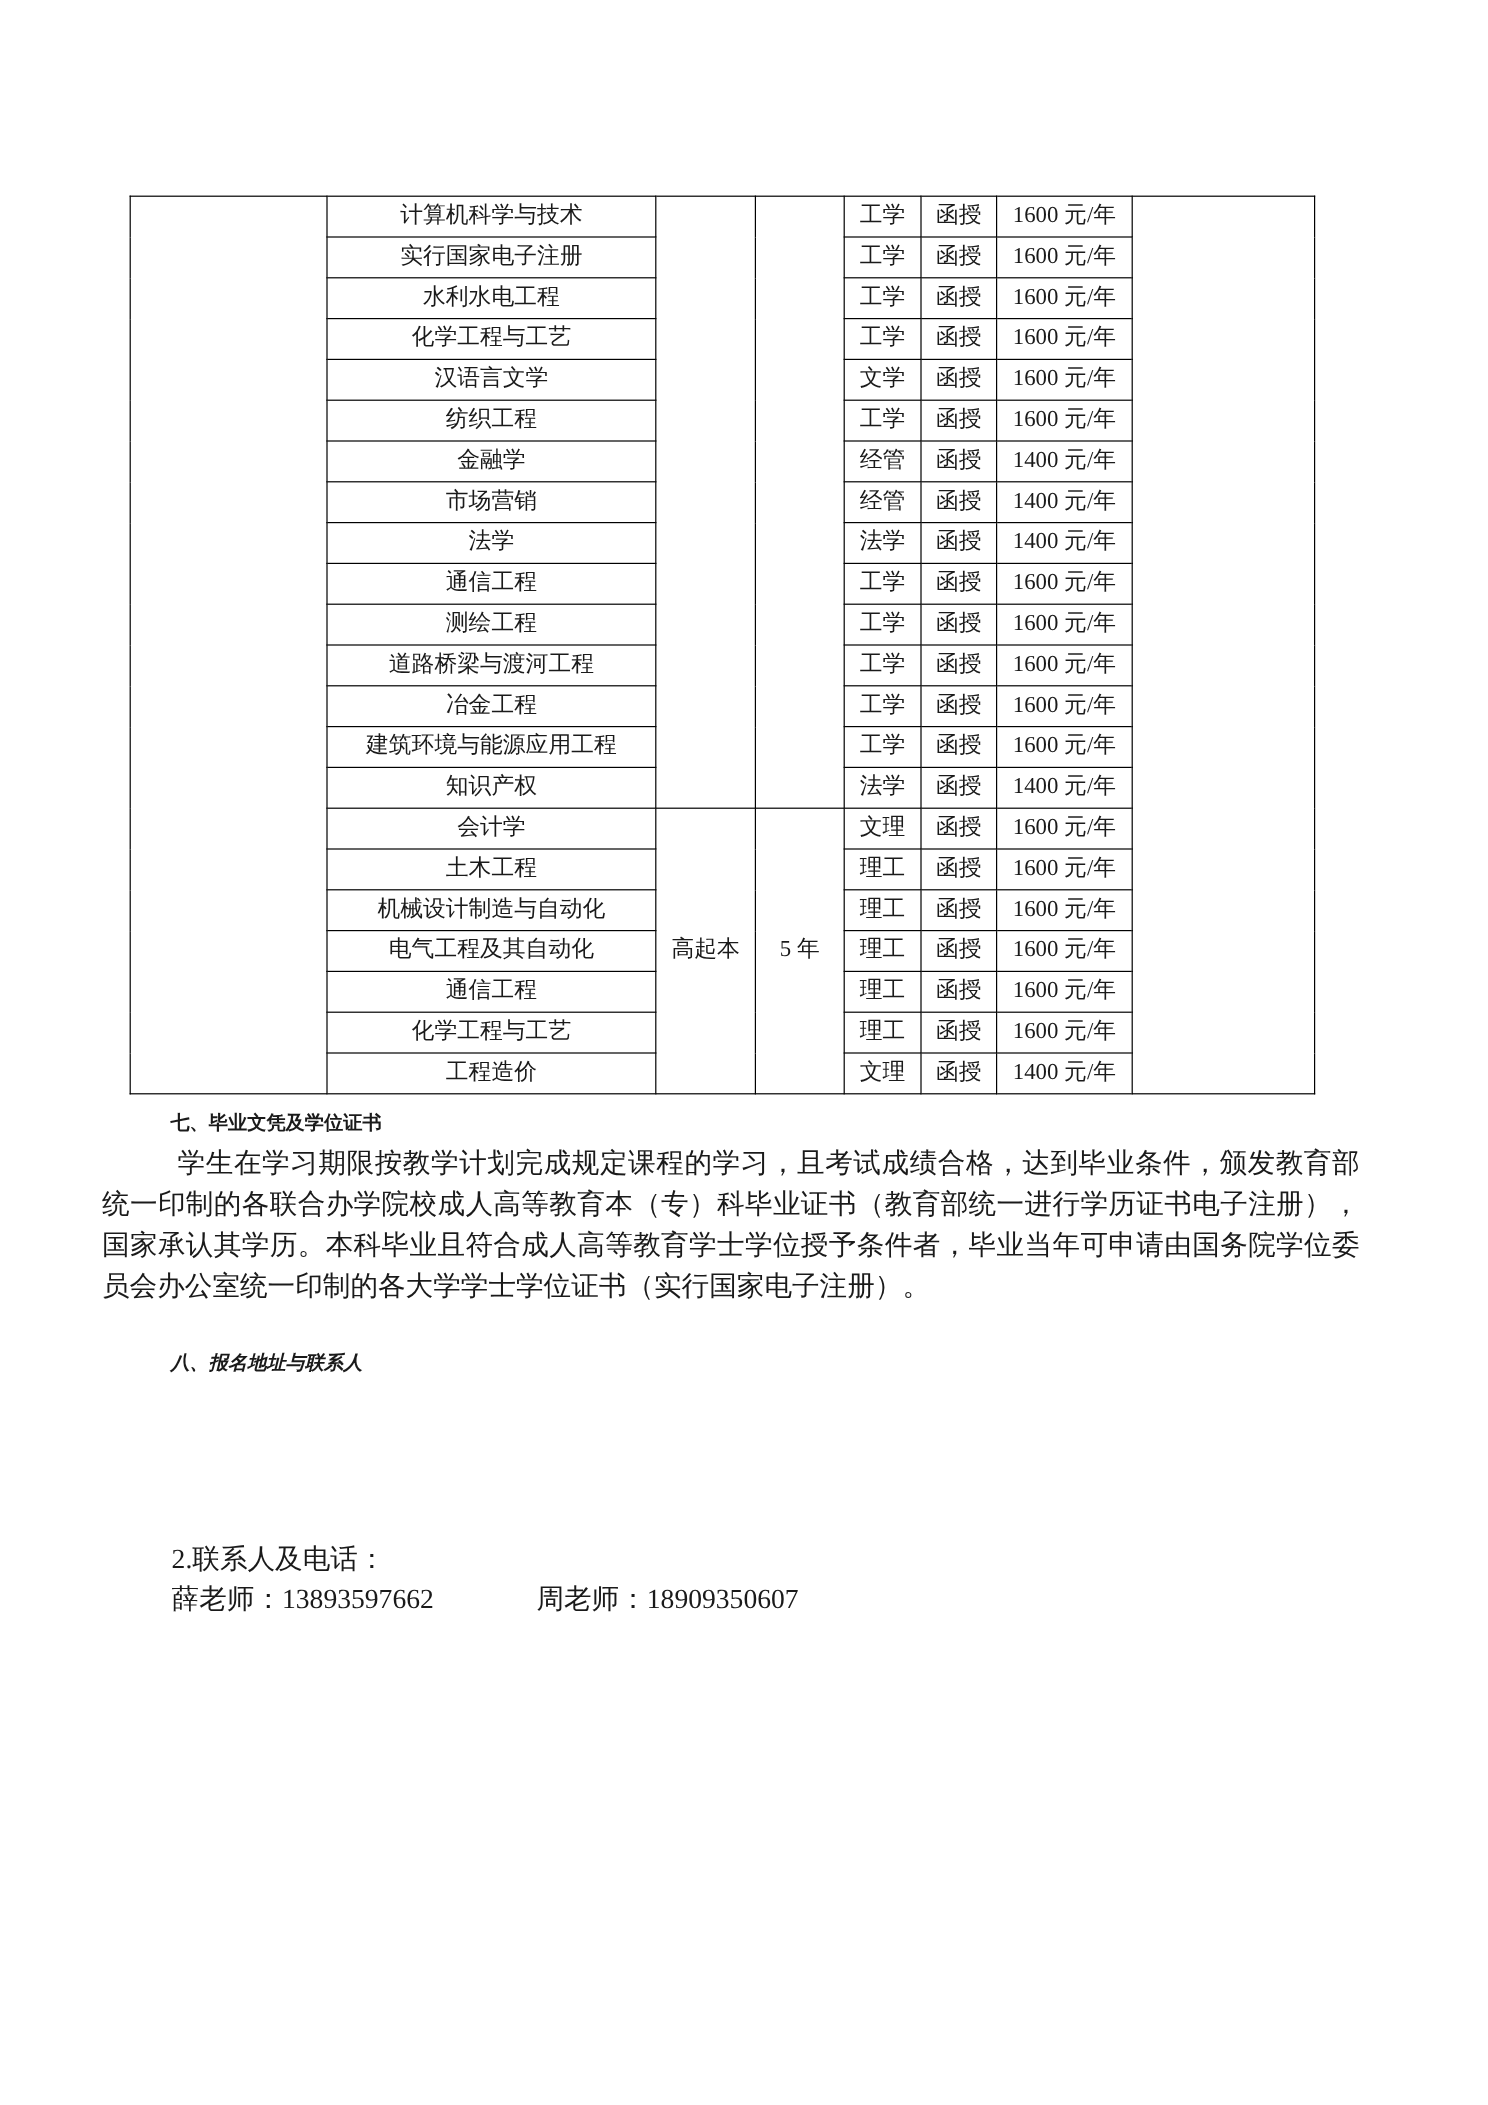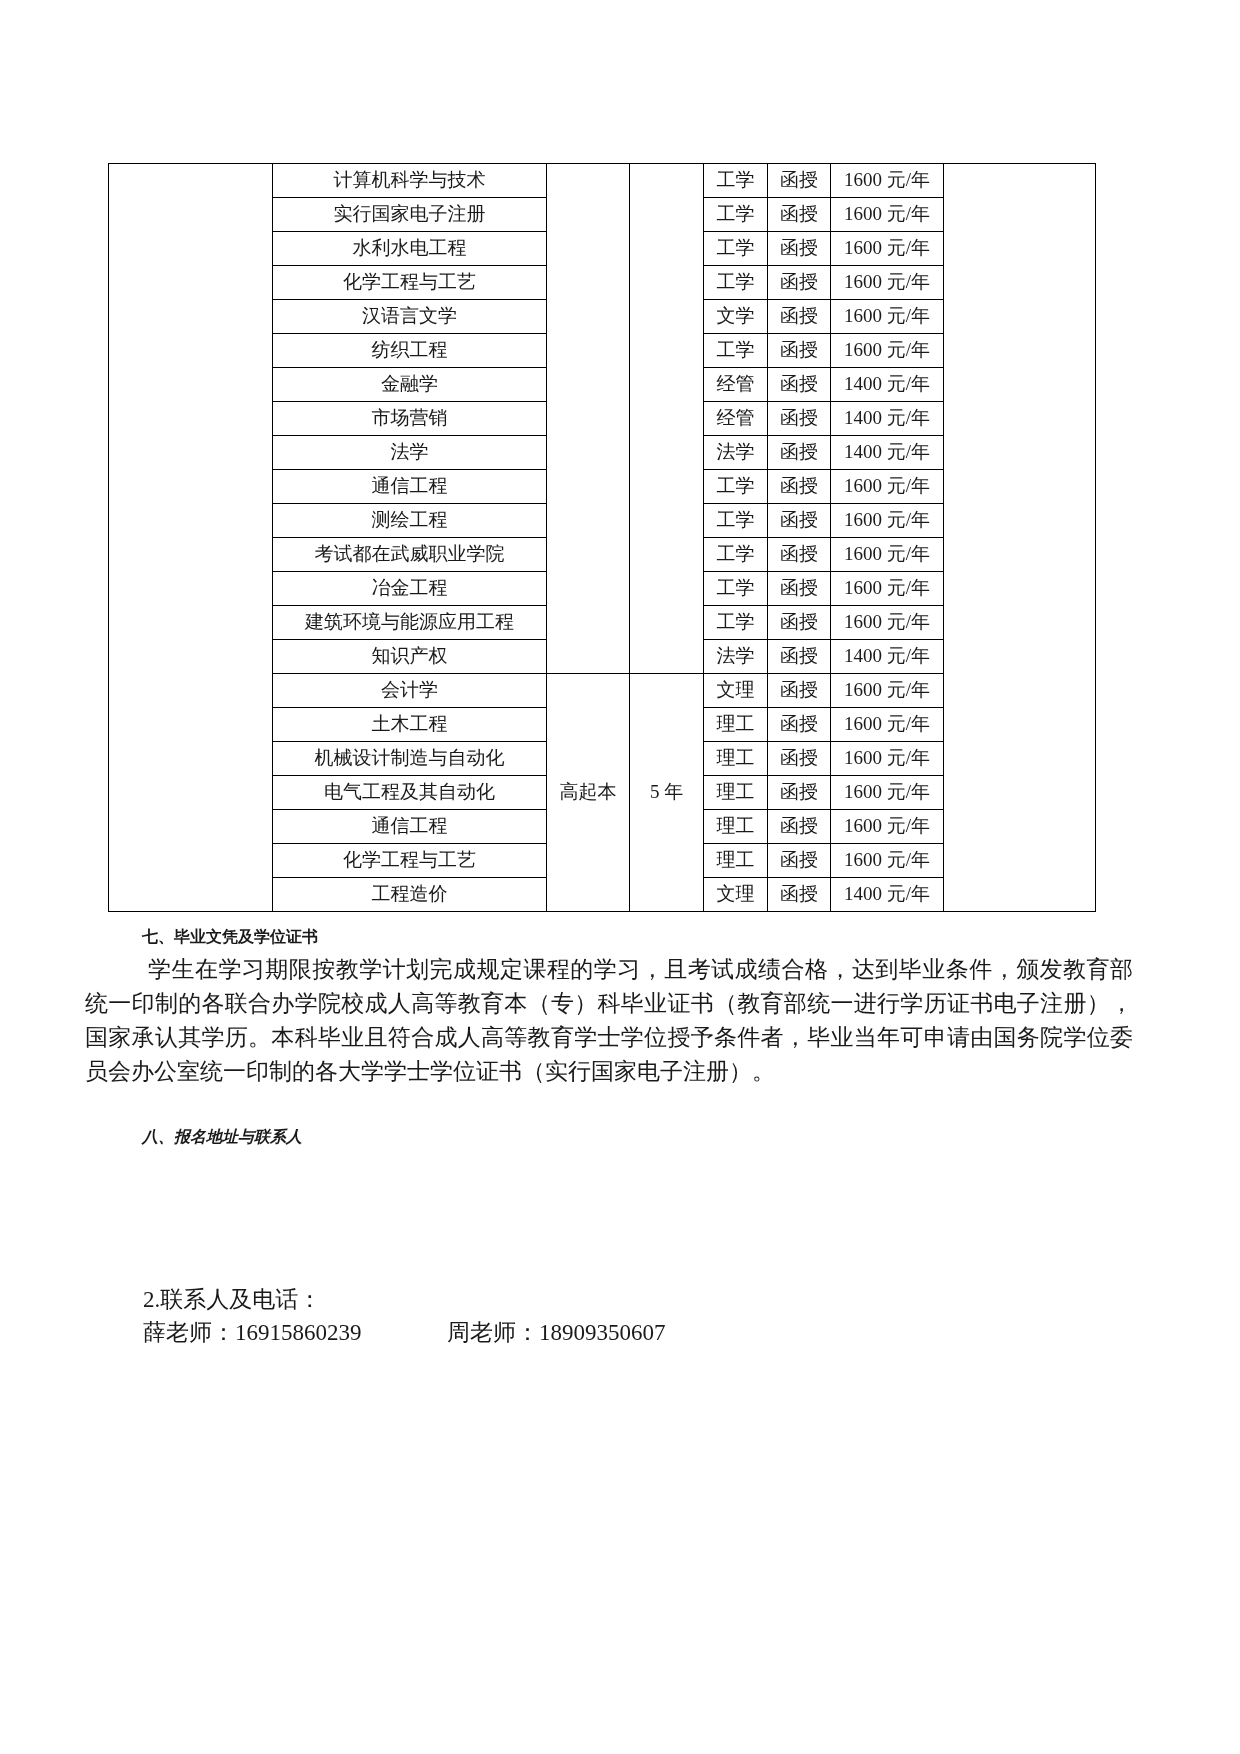--- a/index.html
+++ b/index.html
@@ -127,21 +127,21 @@
           <td>函授</td>
           <td>1600 元/年</td>
         </tr>
       <tr>
           <td>测绘工程</td>
           <td>工学</td>
           <td>函授</td>
           <td>1600 元/年</td>
         </tr>
       <tr>
-          <td>考试都在武威职业学院</td>
+          <td>道路桥梁与渡河工程</td>
           <td>工学</td>
           <td>函授</td>
           <td>1600 元/年</td>
         </tr>
       <tr>
           <td>冶金工程</td>
           <td>工学</td>
           <td>函授</td>
           <td>1600 元/年</td>
         </tr>
@@ -203,16 +203,16 @@
         </tr>
     </tbody>
   </table>
 
   <div class="sec-heading" style="top:920px;">七、毕业文凭及学位证书</div>
   <div class="sec-body" id="sec7-body">学生在学习期限按教学计划完成规定课程的学习，且考试成绩合格，达到毕业条件，颁发教育部统一印制的各联合办学院校成人高等教育本（专）科毕业证书（教育部统一进行学历证书电子注册），国家承认其学历。本科毕业且符合成人高等教育学士学位授予条件者，毕业当年可申请由国务院学位委员会办公室统一印制的各大学学士学位证书（实行国家电子注册）。</div>
 
   <div class="sec-heading" style="top:1120px;font-style:italic;">八、报名地址与联系人</div>
   <div class="sec-body" id="sec8-item2">2.联系人及电话：</div>
   <div class="sec-body" id="sec8-contacts">
-    <span class="contact-1">薛老师：16915860239</span><span class="contact-2">周老师：18909350607</span>
+    <span class="contact-1">薛老师：13893597662</span><span class="contact-2">周老师：18909350607</span>
   </div>
 
 </div>
 
 </body></html>

